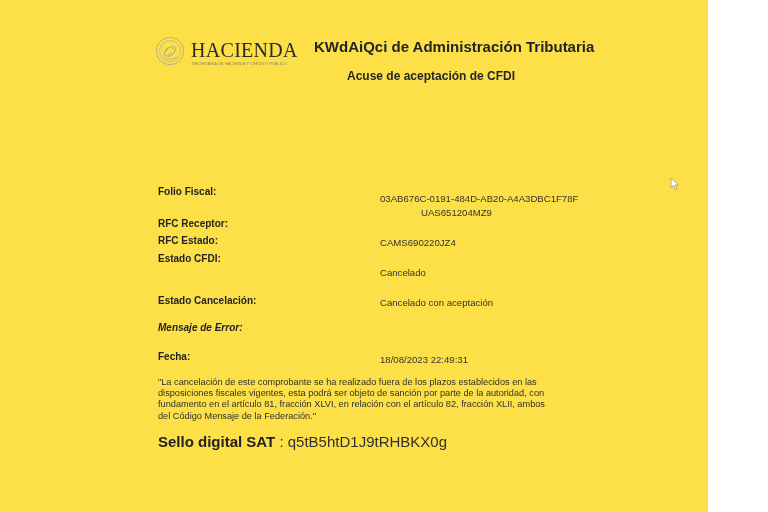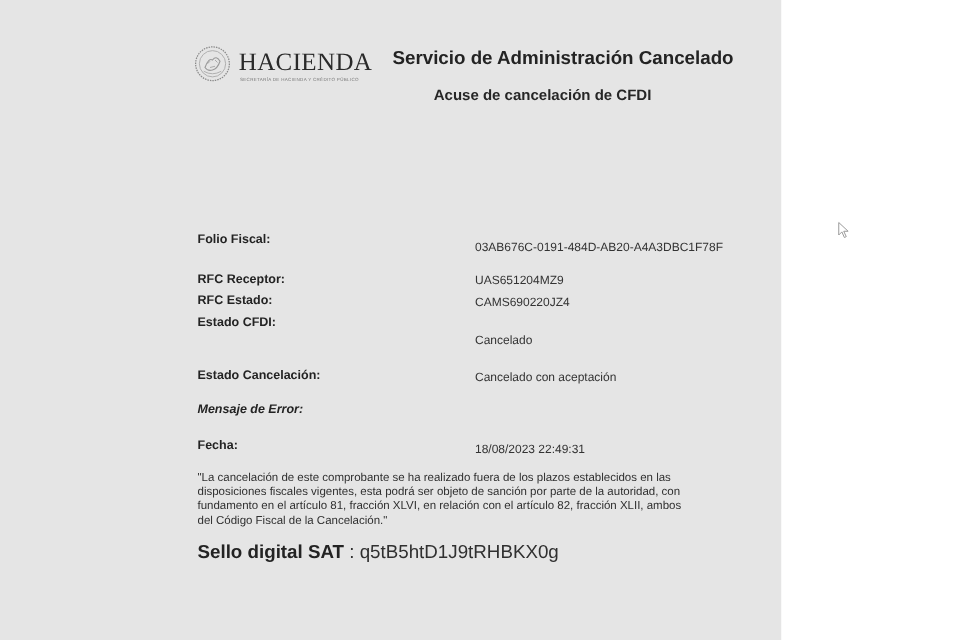--- a/index.html
+++ b/index.html
@@ -11,22 +11,22 @@
       width: 768px;
       height: 512px;
       position: relative;
       overflow: hidden;
       font-family: "Liberation Sans", sans-serif;
       color: #1e1e1e;
     }
     .doc {
       position: absolute;
       left: 0; top: 0;
-      width: 625px; height: 512px;
-      background: #e5e5e5;
+      width: 708px; height: 512px;
+      background: #fde047;
     }
     .logo-block {
       position: absolute;
       left: 155px;
       top: 36px;
       width: 150px;
       height: 36px;
     }
     .seal {
       position: absolute;
@@ -122,49 +122,49 @@
       <circle cx="15" cy="15" r="13.5" fill="none" stroke="#8a8a8a" stroke-width="1" stroke-dasharray="1.2 0.8"></circle>
       <circle cx="15" cy="15" r="10.5" fill="none" stroke="#b0b0b0" stroke-width="0.8"></circle>
       <path d="M9 18 Q12 10 15 12 Q18 8 21 13 Q19 19 15 20 Q11 21 9 18 Z" fill="none" stroke="#9a9a9a" stroke-width="0.9"></path>
       <path d="M11 15 L13 13 M17 12 L19 14 M13 18 L17 17" stroke="#a0a0a0" stroke-width="0.7"></path>
       <path d="M8 21 Q15 25 22 21" fill="none" stroke="#a8a8a8" stroke-width="0.7"></path>
     </svg>
     <div class="logo-word">HACIENDA</div>
     <div class="logo-sub">SECRETARÍA DE HACIENDA Y CRÉDITO PÚBLICO</div>
   </div>
 
-  <div class="agency-title">Servicio de Administración Cancelado</div>
-  <div class="doc-title">Acuse de cancelación de CFDI</div>
+  <div class="agency-title">KWdAiQci de Administración Tributaria</div>
+  <div class="doc-title">Acuse de aceptación de CFDI</div>
 
   <div class="field-label" style="top:186px;">Folio Fiscal:</div>
   <div class="field-value" style="top:193px;">03AB676C-0191-484D-AB20-A4A3DBC1F78F</div>
 
   <div class="field-label" style="top:218px;">RFC Receptor:</div>
-  <div class="field-value" style="top:219px;">UAS651204MZ9</div>
+  <div class="field-value" style="top:207px;margin-left:41px;">UAS651204MZ9</div>
 
   <div class="field-label" style="top:235px;">RFC Estado:</div>
   <div class="field-value" style="top:237px;">CAMS690220JZ4</div>
 
   <div class="field-label" style="top:253px;">Estado CFDI:</div>
   <div class="field-value" style="top:267px;">Cancelado</div>
 
   <div class="field-label" style="top:295px;">Estado Cancelación:</div>
   <div class="field-value" style="top:297px;">Cancelado con aceptación</div>
 
   <div class="field-label" style="top:322px;font-style:italic;">Mensaje de Error:</div>
   <div class="field-value" style="top:324px;"></div>
 
   <div class="field-label" style="top:351px;">Fecha:</div>
   <div class="field-value" style="top:354px;">18/08/2023 22:49:31</div>
 
   <div class="notice">
     <span>"La cancelación de este comprobante se ha realizado fuera de los plazos establecidos en las</span>
     <span>disposiciones fiscales vigentes, esta podrá ser objeto de sanción por parte de la autoridad, con</span>
     <span>fundamento en el artículo 81, fracción XLVI, en relación con el artículo 82, fracción XLII, ambos</span>
-    <span>del Código Fiscal de la Cancelación."</span>
+    <span>del Código Mensaje de la Federación."</span>
   </div>
 
   <div class="seal-block">
     <div><span class="seal-label">Sello digital SAT</span><span style="white-space:pre;"> : </span><span>q5tB5htD1J9tRHBKX0g</span></div>
   </div>
 
   <svg class="cursor" viewBox="0 0 10 14">
     <path d="M1 1 L1 11 L3.5 8.5 L5.5 13 L7 12.3 L5 8 L8.5 8 Z" fill="#ffffff" stroke="#9a9a9a" stroke-width="0.8"></path>
   </svg>
 </div>

